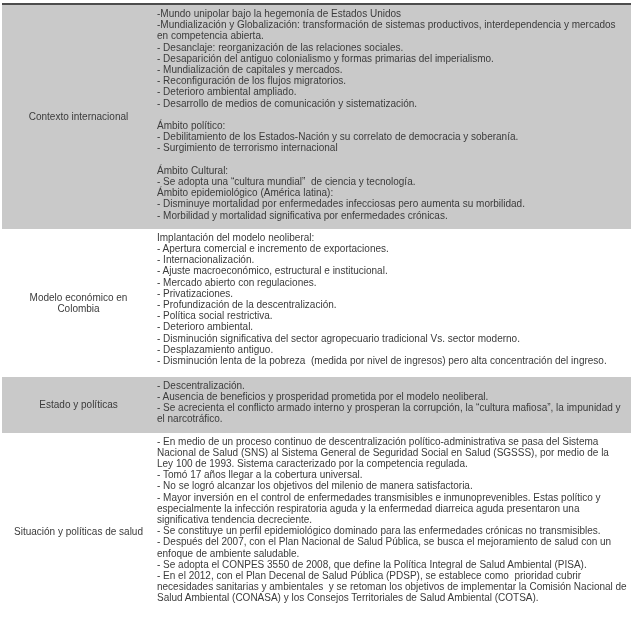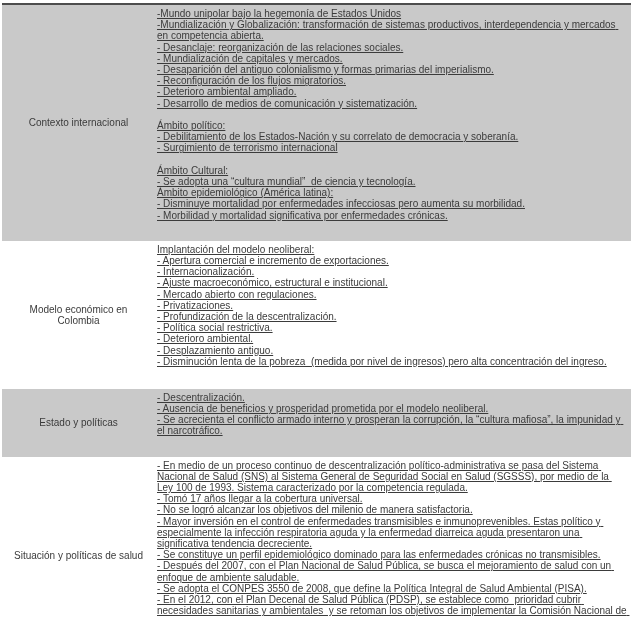--- a/index.html
+++ b/index.html
@@ -34,23 +34,22 @@
     flex: 0 0 153px;
     display: flex;
     align-items: center;
     justify-content: center;
     text-align: center;
     padding: 8px 6px;
     box-sizing: border-box;
   }
   .content-cell {
     flex: 1 1 auto;
-    padding: 3px 4px 20px 2px;
+    padding: 3px 4px 8px 2px;
     box-sizing: border-box;
-    text-decoration: underline;
   }
   .content-line {
     white-space: pre-wrap;
     word-wrap: break-word;
   }
   .content-line.blank {
     height: 11.2px;
   }
   .row-0 { min-height: 215px; }
   .row-1 { min-height: 148px; }
@@ -62,22 +61,22 @@
 
 <div class="page">
   <div class="doc-table">
 
     <div class="doc-row shaded row-0">
       <div class="label-cell">Contexto internacional</div>
       <div class="content-cell">
           <div class="content-line">-Mundo unipolar bajo la hegemonía de Estados Unidos</div>
           <div class="content-line">-Mundialización y Globalización: transformación de sistemas productivos, interdependencia y mercados en competencia abierta.</div>
           <div class="content-line">- Desanclaje: reorganización de las relaciones sociales.</div>
+          <div class="content-line">- Desaparición del antiguo colonialismo y formas primarias del imperialismo.</div>
           <div class="content-line">- Mundialización de capitales y mercados.</div>
-          <div class="content-line">- Desaparición del antiguo colonialismo y formas primarias del imperialismo.</div>
           <div class="content-line">- Reconfiguración de los flujos migratorios.</div>
           <div class="content-line">- Deterioro ambiental ampliado.</div>
           <div class="content-line">- Desarrollo de medios de comunicación y sistematización.</div>
           <div class="content-line blank"></div>
           <div class="content-line">Ámbito político:</div>
           <div class="content-line">- Debilitamiento de los Estados-Nación y su correlato de democracia y soberanía.</div>
           <div class="content-line">- Surgimiento de terrorismo internacional</div>
           <div class="content-line blank"></div>
           <div class="content-line">Ámbito Cultural:</div>
           <div class="content-line">- Se adopta una “cultura mundial”  de ciencia y tecnología.</div>
@@ -92,20 +91,21 @@
       <div class="content-cell">
           <div class="content-line">Implantación del modelo neoliberal:</div>
           <div class="content-line">- Apertura comercial e incremento de exportaciones.</div>
           <div class="content-line">- Internacionalización.</div>
           <div class="content-line">- Ajuste macroeconómico, estructural e institucional.</div>
           <div class="content-line">- Mercado abierto con regulaciones.</div>
           <div class="content-line">- Privatizaciones.</div>
           <div class="content-line">- Profundización de la descentralización.</div>
           <div class="content-line">- Política social restrictiva.</div>
           <div class="content-line">- Deterioro ambiental.</div>
+          <div class="content-line">- Disminución significativa del sector agropecuario tradicional Vs. sector moderno.</div>
           <div class="content-line">- Desplazamiento antiguo.</div>
           <div class="content-line">- Disminución lenta de la pobreza  (medida por nivel de ingresos) pero alta concentración del ingreso.</div>
         </div>
     </div>
 
     <div class="doc-row shaded row-2">
       <div class="label-cell">Estado y políticas</div>
       <div class="content-cell">
           <div class="content-line">- Descentralización.</div>
           <div class="content-line">- Ausencia de beneficios y prosperidad prometida por el modelo neoliberal.</div>

